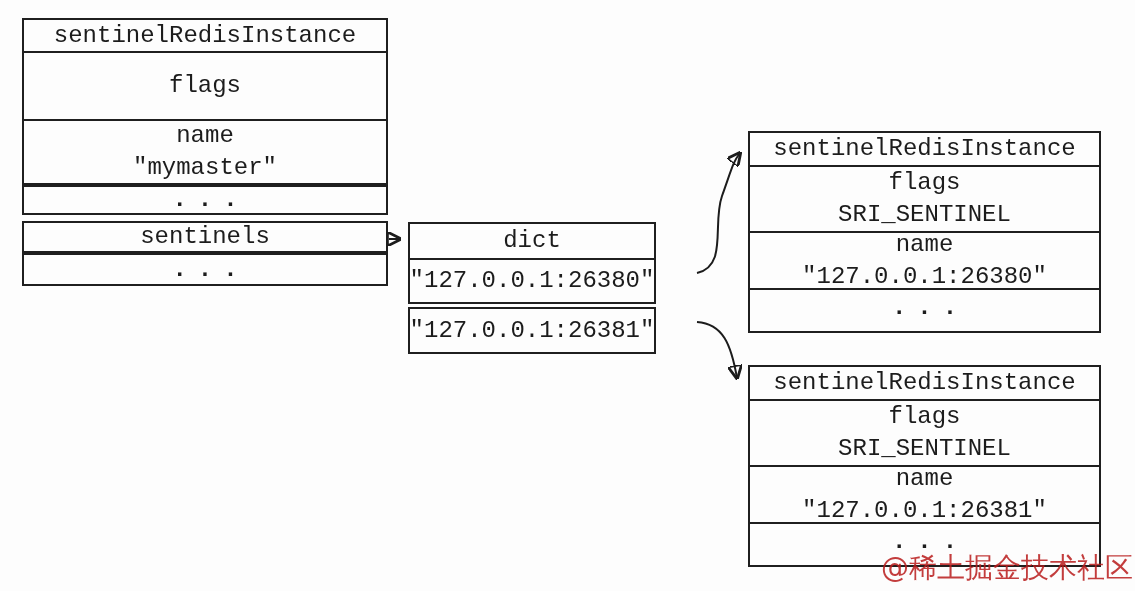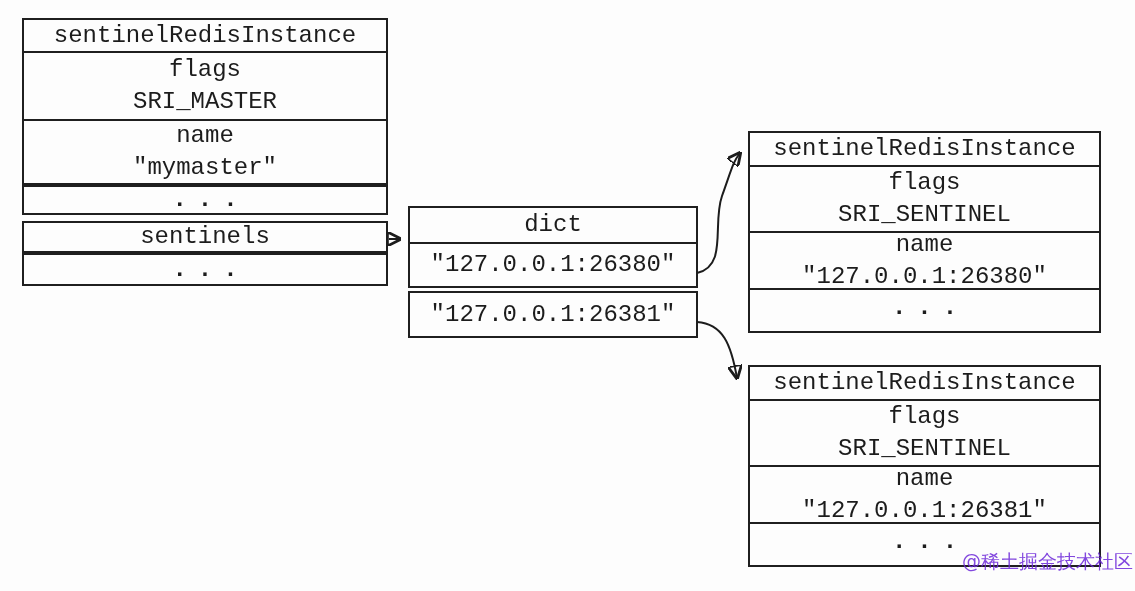--- a/index.html
+++ b/index.html
@@ -49,49 +49,48 @@
     left: 0; top: 0;
     width: 1135px; height: 591px;
     pointer-events: none;
   }
   .arrows path { stroke: #1c1c1c; stroke-width: 2; fill: none; }
   .watermark {
     position: absolute;
     right: 2px;
     top: 549px;
     font-family: "DejaVu Sans", "Liberation Sans", sans-serif;
-    font-size: 19px;
-    color: #6d28d9;
+    font-size: 28px;
+    color: #b91c1c;
     opacity: 0.85;
     white-space: nowrap;
   }
 </style>
 </head>
 <body>
 
 <div class="canvas">
 
   <div class="box" style="left:22px; top:18px; width:366px;">
     <div class="grp">
       <div class="row" style="height:33px;">sentinelRedisInstance</div>
       <div class="row" style="height:68px;">
         <span>flags</span>
-        <span>SRI_MASTER</span>
       </div>
       <div class="row" style="height:62px;">
         <span>name</span>
         <span>"mymaster"</span>
       </div>
     </div>
     <div class="row solo dots" style="height:30px;">...</div>
     <div class="row solo" style="height:32px;text-align:right;">sentinels</div>
     <div class="row solo dots" style="height:33px;">...</div>
   </div>
 
-  <div class="box" style="left:408px; top:206px; width:290px;">
+  <div class="box" style="left:408px; top:222px; width:248px;">
     <div class="grp">
       <div class="row" style="height:36px;">dict</div>
       <div class="row" style="height:42px;">"127.0.0.1:26380"</div>
     </div>
     <div class="row solo" style="height:47px;">"127.0.0.1:26381"</div>
   </div>
 
   <div class="box" style="left:748px; top:131px; width:353px;">
     <div class="grp">
       <div class="row" style="height:34px;">sentinelRedisInstance</div>

